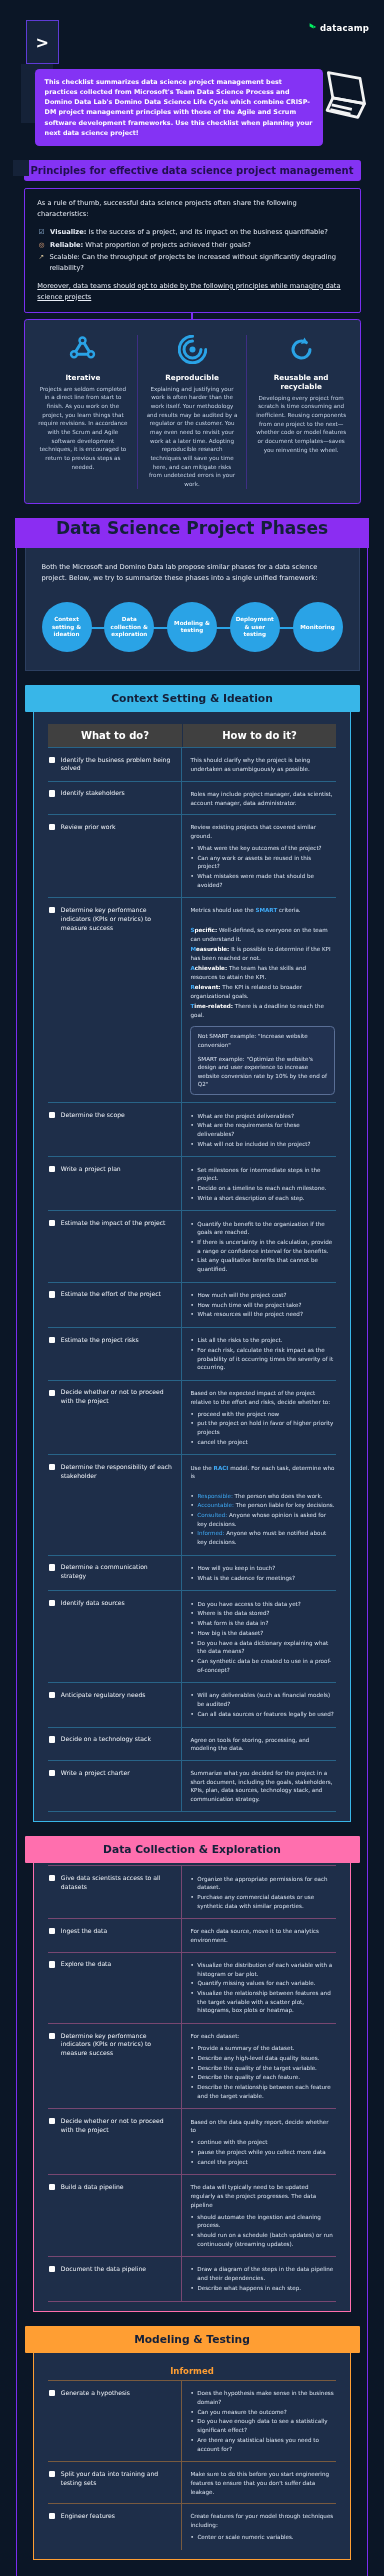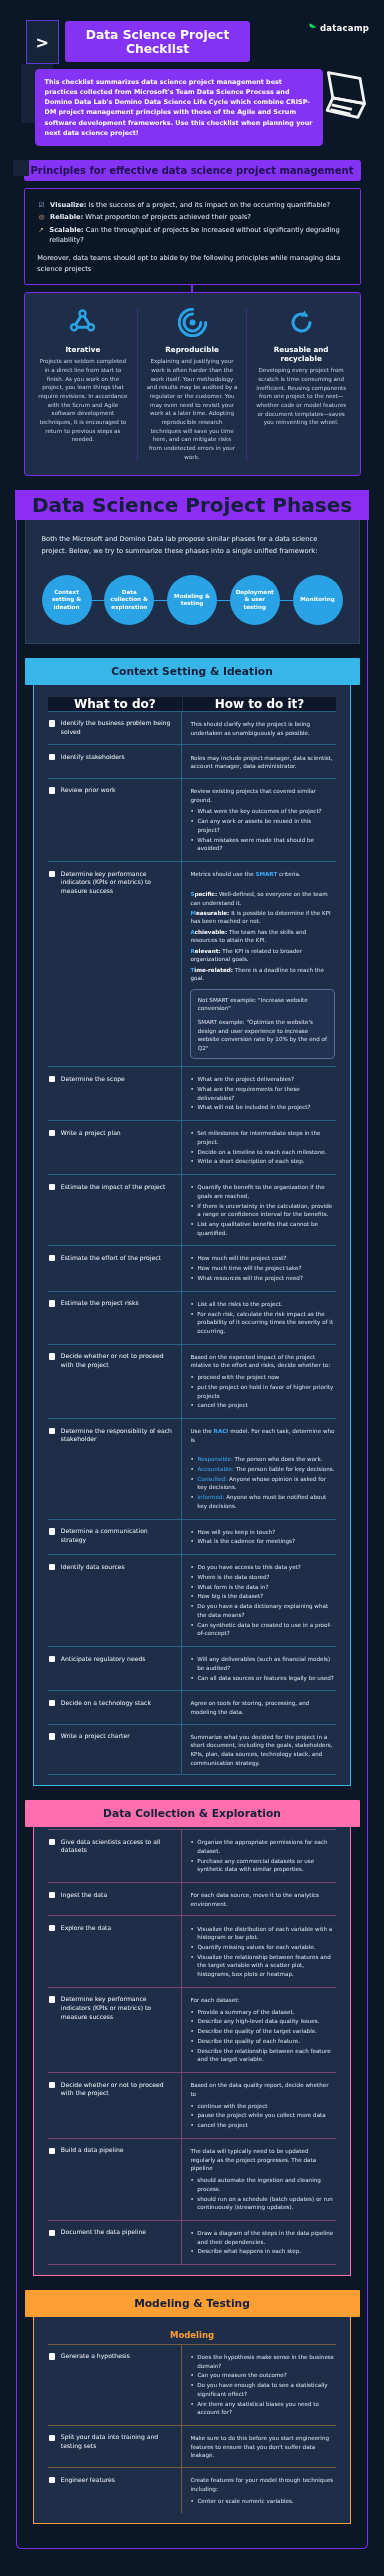--- a/index.html
+++ b/index.html
@@ -30,39 +30,39 @@
   .connector{width:1.6px;height:6.4px;background:#7a2ff0;margin:0 auto;}
   .cards-box{margin:0 23.5px;border:1.1px solid #7a2ff0;border-radius:3.2px;background:#1e2e49;
              display:flex;padding:15px 4.3px 14px;}
   .card{flex:1;padding:0 8.5px;text-align:center;border-left:0.5px solid rgba(122,47,240,.35);}
   .card:first-child{border-left:none;}
   .card-title{font-size:7.2px;font-weight:bold;margin:6.4px 0 3.2px;color:#fff;}
   .card-text{font-size:5.6px;color:#c6d3e6;line-height:1.55;}
   
   .outer-wrap{margin:14px 16px 0;border:1.6px solid #7b2cf0;border-top:none;
               border-radius:0 0 5.3px 5.3px;padding-bottom:24.5px;}
-  .banner-phases{margin:0 -1.6px;height:30px;background:#8b2df2;display:flex;align-items:center;
-                 justify-content:center;font-size:20px;font-weight:bold;color:#14203a;}
+  .banner-phases{margin:0 -1.6px;height:30px;background:#8b2df2;display:flex;align-items:flex-start;
+                 justify-content:center;font-size:17px;font-weight:bold;color:#14203a;}
   .phases-panel{margin:0 7.5px;background:#1e2e49;border:0.5px solid #2c3f60;border-top:none;
                 padding:14px 16px 18px;}
   .phases-intro{font-size:6.7px;line-height:1.7;color:#e9eef7;}
   .phases-row{display:flex;justify-content:space-between;align-items:center;margin-top:18px;position:relative;}
   .phases-row::before{content:"";position:absolute;left:5.3px;right:5.3px;top:50%;height:1.1px;background:#2aa3e6;}
   .phase-circle{width:50px;height:50px;border-radius:50%;background:#2aa3e6;display:flex;
                 align-items:center;justify-content:center;text-align:center;font-size:5.6px;
                 font-weight:bold;color:#fff;line-height:1.35;padding:3.2px;box-sizing:border-box;z-index:1;}
   
   .phase-banner{margin:14px 7.5px 0;height:27px;display:flex;align-items:center;justify-content:center;
                 font-size:10.7px;font-weight:bold;color:#14203a;border-radius:1.1px;}
   .phase-box{margin:0 16px;border:1.1px solid;border-top:none;background:#1e2e49;padding:2.1px 14px 9.6px;}
   .phase-intro{text-align:center;font-size:6.7px;line-height:1.7;padding:12.8px 21.3px 3.2px;color:#e9eef7;}
   .group-title{text-align:center;font-size:8.5px;font-weight:bold;padding:10.7px 0 4.3px;}
   .t-header{display:flex;gap:1.1px;margin:9.6px 0 0;}
-  .t-header .cell{background:#0f172a;height:14px;display:flex;align-items:center;justify-content:center;
-                  font-size:12px;font-weight:bold;color:#fff;}
+  .t-header .cell{background:#404040;height:23px;display:flex;align-items:center;justify-content:center;
+                  font-size:10px;font-weight:bold;color:#fff;}
   .t-header .c1{width:46.5%;}.t-header .c2{width:53.5%;flex:1;}
   .t-row{display:grid;grid-template-columns:46.5% 53.5%;border-top:0.5px solid;}
   .t-row.last{border-bottom:0.5px solid;}
   .t-left{padding:7.5px 8.5px 7.5px 1.1px;display:flex;gap:5.3px;align-items:flex-start;
           font-size:6.1px;line-height:1.45;border-right:0.5px solid;color:#f2f5fa;}
   .t-right{padding:7px 1.1px 7px 8.5px;font-size:5.6px;color:#dbe4f1;line-height:1.55;}
   .cb{min-width:6.4px;width:6.4px;height:6.4px;background:#fdfdfd;border-radius:1.1px;margin-top:1.1px;}
   .hp{margin:1.1px 0 3.2px;}
   .hp:last-child{margin-bottom:0;}
   .blist{margin:1.1px 0;}
@@ -83,23 +83,20 @@
 <body>
 
 <div class="page">
 
   <div class="header">
     <div class="deco-sq" style="left:21.3px;top:64px;width:32px;height:59px;"></div>
     <div class="deco-sq" style="left:12.8px;top:160px;width:16px;height:16px;"></div>
     <div class="term-box">
       <span>&gt;</span>
     </div>
-    <div class="title-box">
-      <span>Data Science Project Checklist</span>
-    </div>
     <div class="brand">
       <span>
         <svg width="9.6" height="9.6" viewBox="0 0 24 24">
             <path d="M4 3 l10 5.5 v8 L4 11.5 Z" fill="#03ef62"></path>
             <path d="M14.8 9.5 l5.5 2.8 -5.5 3 z" fill="#03ef62"></path>
           </svg>
       </span>
       <span class="brand-text">datacamp</span>
     </div>
     <div class="intro-box">This checklist summarizes data science project management best practices collected from Microsoft's Team Data Science Process and Domino Data Lab's Domino Data Science Life Cycle which combine CRISP-DM project management principles with those of the Agile and Scrum software development frameworks. Use this checklist when planning your next data science project!</div>
@@ -112,35 +109,36 @@
             <path d="M26 78 L60 92"></path>
       </g>
         </svg>
     </div>
   </div>
 
   <div class="banner-principles">
     <span>Principles for effective data science project management</span>
   </div>
   <div class="principles-box">
+    <div style="margin-bottom:7.5px;">As a rule of thumb, successful data science projects often share the following characteristics:</div>
     <div id="char-list">
         <div class="char-line">
           <div class="char-icon" style="color: rgb(159, 195, 232);">☑</div>
-          <div><div style="display: inline; font-weight: bold;">Visualize:</div><div style="display: inline;"> Is the success of a project, and its impact on the occurring quantifiable?</div></div>
+          <div><div style="display: inline; font-weight: bold;">Visualize:</div><div style="display: inline;"> Is the success of a project, and its impact on the business quantifiable?</div></div>
         </div>
         <div class="char-line">
           <div class="char-icon" style="color: rgb(232, 168, 124);">◎</div>
           <div><div style="display: inline; font-weight: bold;">Reliable:</div><div style="display: inline; text-align: right;"> What proportion of projects achieved their goals?</div></div>
         </div>
         <div class="char-line">
           <div class="char-icon" style="color: rgb(217, 196, 154);">↗</div>
-          <div><div style="display: inline; font-weight: bold;">Scalable:</div><div style="display: inline;"> Can the throughput of projects be increased without significantly degrading reliability?</div></div>
+          <div><div style="display: inline; font-weight: normal;">Scalable:</div><div style="display: inline;"> Can the throughput of projects be increased without significantly degrading reliability?</div></div>
         </div>
       </div>
-    <div style="margin-top:7.5px;">Moreover, data teams should opt to abide by the following principles while managing data science projects</div>
+    <div style="margin-top:7.5px;text-decoration:underline;">Moreover, data teams should opt to abide by the following principles while managing data science projects</div>
   </div>
   <div class="connector"></div>
   <div class="cards-box" id="cards-box">
       <div class="card">
         <div class="card-icon"><svg width="29" height="29" viewBox="0 0 48 48">
             <path d="M24 9 L38 32 L10 32 Z" fill="none" stroke="#2aa3e6" stroke-width="5" stroke-linejoin="round"></path>
             <circle cx="24" cy="9" r="5" fill="#1e2e49" stroke="#2aa3e6" stroke-width="4"></circle>
             <circle cx="38" cy="32" r="5" fill="#1e2e49" stroke="#2aa3e6" stroke-width="4"></circle>
             <circle cx="10" cy="32" r="5" fill="#1e2e49" stroke="#2aa3e6" stroke-width="4"></circle>
           </svg></div>
@@ -634,21 +632,21 @@
                 <div class="blt">
                   <div class="bm">•</div>
                   <div>Describe what happens in each step.</div>
                 </div>
               </div>
             </div>
           </div>
         </div>
         <div class="phase-banner" style="background: rgb(255, 158, 51);">Modeling &amp; Testing</div>
         <div class="phase-box" style="border-color: rgb(255, 158, 51);">
-          <div class="group-title" style="color: rgb(255, 158, 51);">Modeling</div>
+          <div class="group-title" style="color: rgb(255, 158, 51);">Informed</div>
           <div class="t-row" style="border-top-color: rgba(255, 158, 51, 0.4); border-bottom-color: rgba(255, 158, 51, 0.4);">
             <div class="t-left" style="border-right-color: rgba(255, 158, 51, 0.4);">
               <div class="cb"></div>
               <div style="display: inline;">Generate a hypothesis</div>
             </div>
             <div class="t-right">
               <div class="blist">
                 <div class="blt">
                   <div class="bm">•</div>
                   <div>Does the hypothesis make sense in the business domain?</div>

